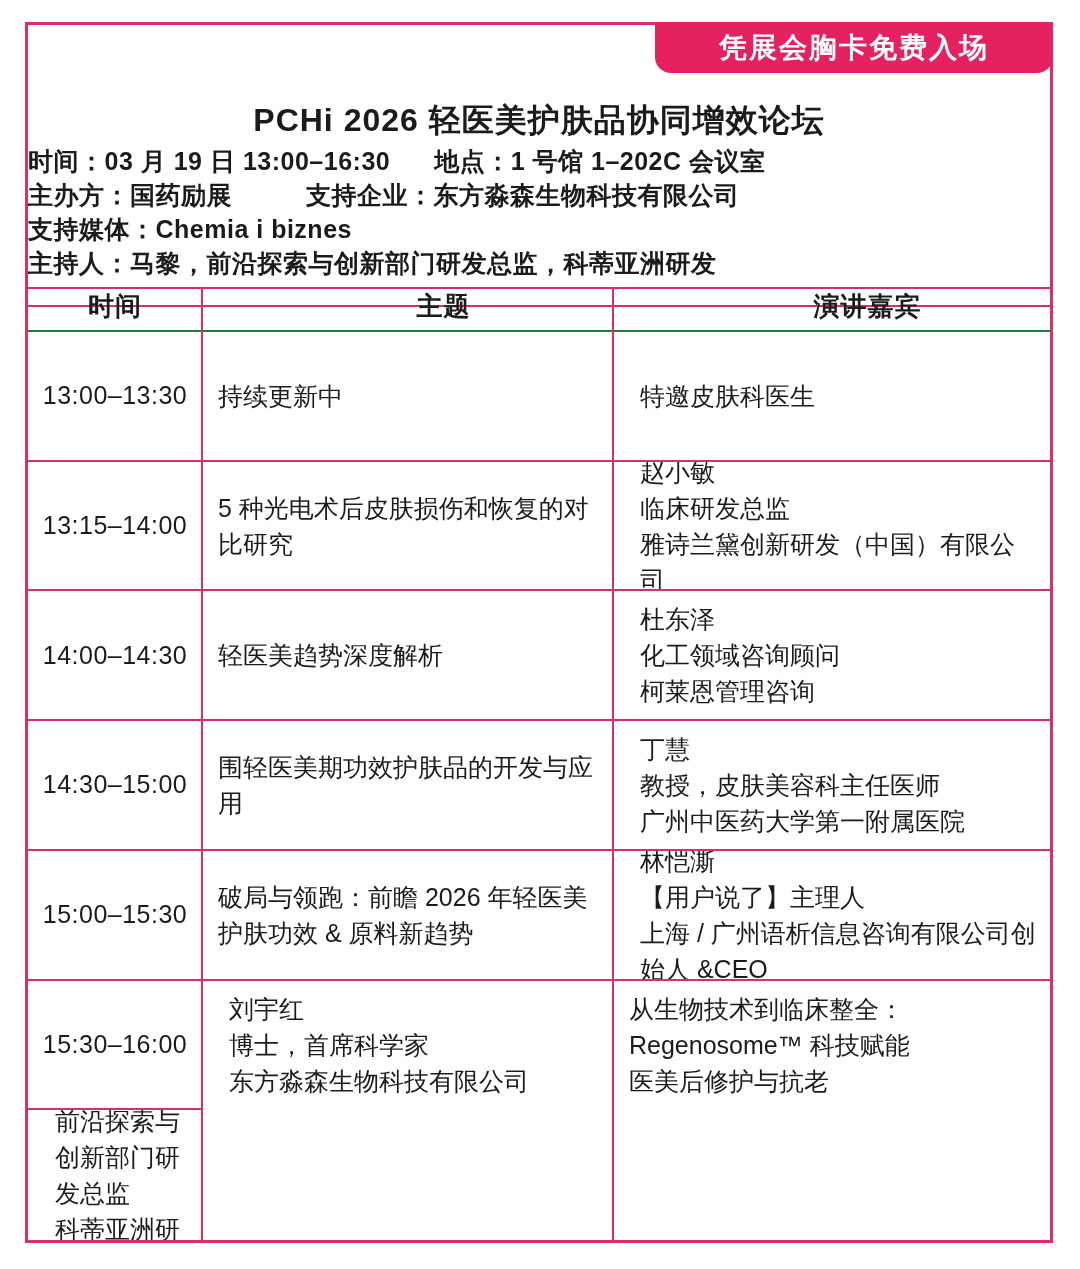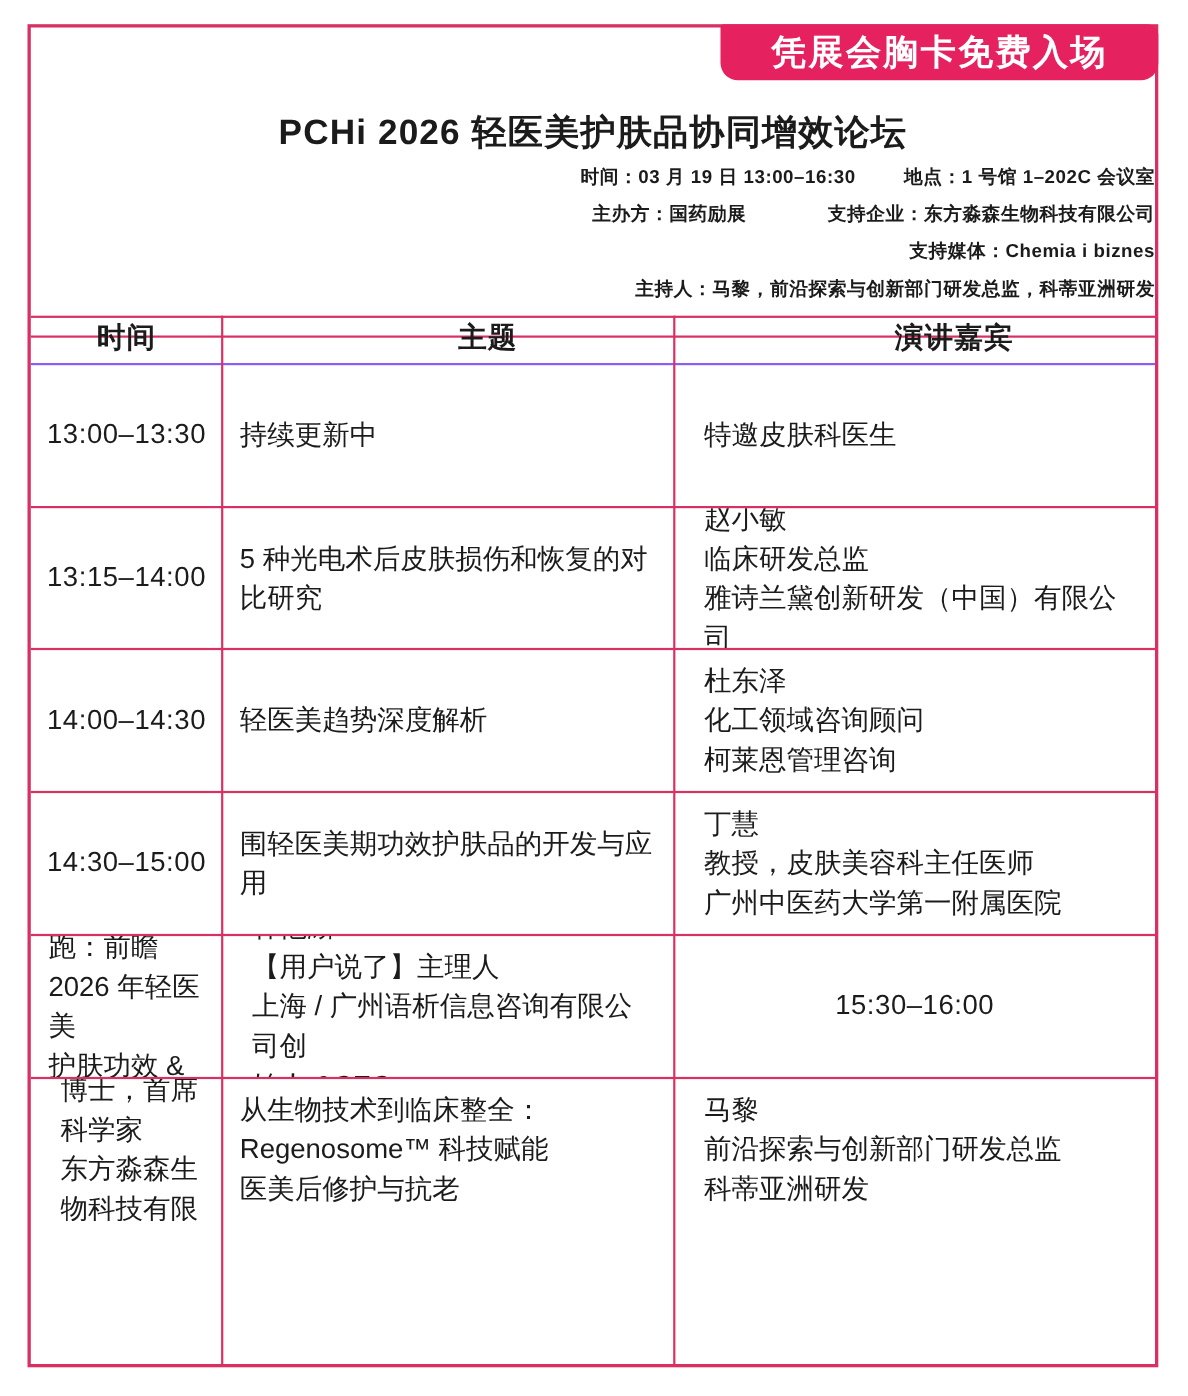--- a/index.html
+++ b/index.html
@@ -13,34 +13,34 @@
     width:1028px; height:1221px;
     border:3px solid #d93063;
     box-sizing:border-box;
     background:#ffffff;
   }
   .entry-badge {
     position:absolute; top:-3px; right:-3px;
     width:398px; height:51px;
     background:#e6215f; color:#ffffff;
     display:flex; align-items:center; justify-content:center;
-    font-size:32px; font-weight:bold; letter-spacing:2px;
+    font-size:28px; font-weight:bold; letter-spacing:2px;
     border-radius:3px 10px 16px 16px;
     box-sizing:border-box;
   }
   .forum-title {
     margin-top:74px;
     text-align:center;
     font-size:32px; font-weight:bold; letter-spacing:1px;
     line-height:42px;
   }
   .meta-block { margin-top:3px; }
   .meta-line {
-    text-align:right;
-    font-size:17px; font-weight:bold;
+    text-align:left;
+    font-size:25px; font-weight:bold;
     line-height:34px;
     letter-spacing:0.5px;
     white-space:nowrap;
   }
   .gap-md { display:inline-block; width:44px; }
   .gap-lg { display:inline-block; width:74px; }
 
   .schedule {
     position:absolute; left:0; right:0; top:262px; bottom:0;
   }
@@ -51,21 +51,21 @@
     align-items:center;
     gap:36px;
   }
   .thead .col-h {
     text-align:center; font-size:26px; font-weight:bold; letter-spacing:1px;
   }
   .tbody {
     position:absolute; left:0; right:0; top:43px; bottom:0;
     display:grid; grid-template-columns:174px 411px 1fr;
     grid-template-rows:repeat(7, 1fr);
-    border-top:2px solid #8b5cf6;
+    border-top:2px solid #15803d;
     box-sizing:border-box;
   }
   .cell {
     border-bottom:2px solid #d93063;
     display:flex; align-items:center;
     font-size:25px; font-weight:500;
     box-sizing:border-box;
     overflow:hidden;
   }
   .cell:nth-last-child(-n+3) { border-bottom:none; }
@@ -127,20 +127,21 @@
 化工领域咨询顾问
 柯莱恩管理咨询</div>
 
       <div class="cell time">14:30–15:00</div>
       <div class="cell topic">围轻医美期功效护肤品的开发与应
 用</div>
       <div class="cell guest">丁慧
 教授，皮肤美容科主任医师
 广州中医药大学第一附属医院</div>
 
+      <div class="cell time">15:00–15:30</div>
       <div class="cell topic">破局与领跑：前瞻 2026 年轻医美
 护肤功效 &amp; 原料新趋势</div>
       <div class="cell guest">林恺澌
 【用户说了】主理人
 上海 / 广州语析信息咨询有限公司创
 始人 &amp;CEO</div>
 
       <div class="cell time">15:30–16:00</div>
       <div class="cell guest">刘宇红
 博士，首席科学家

